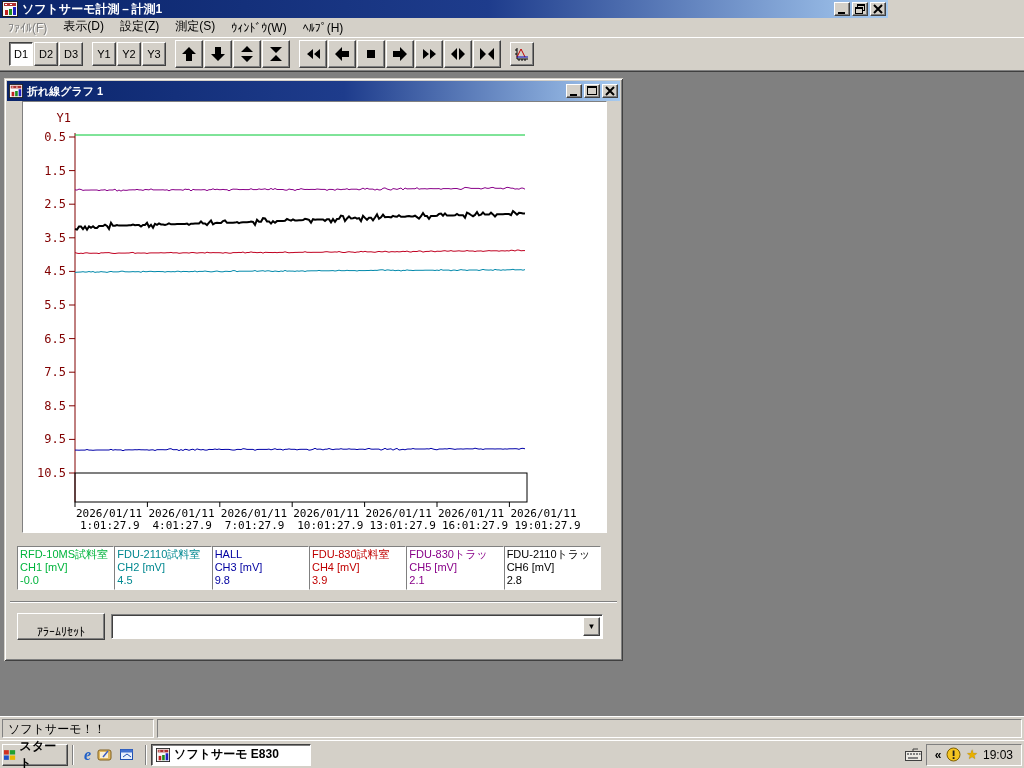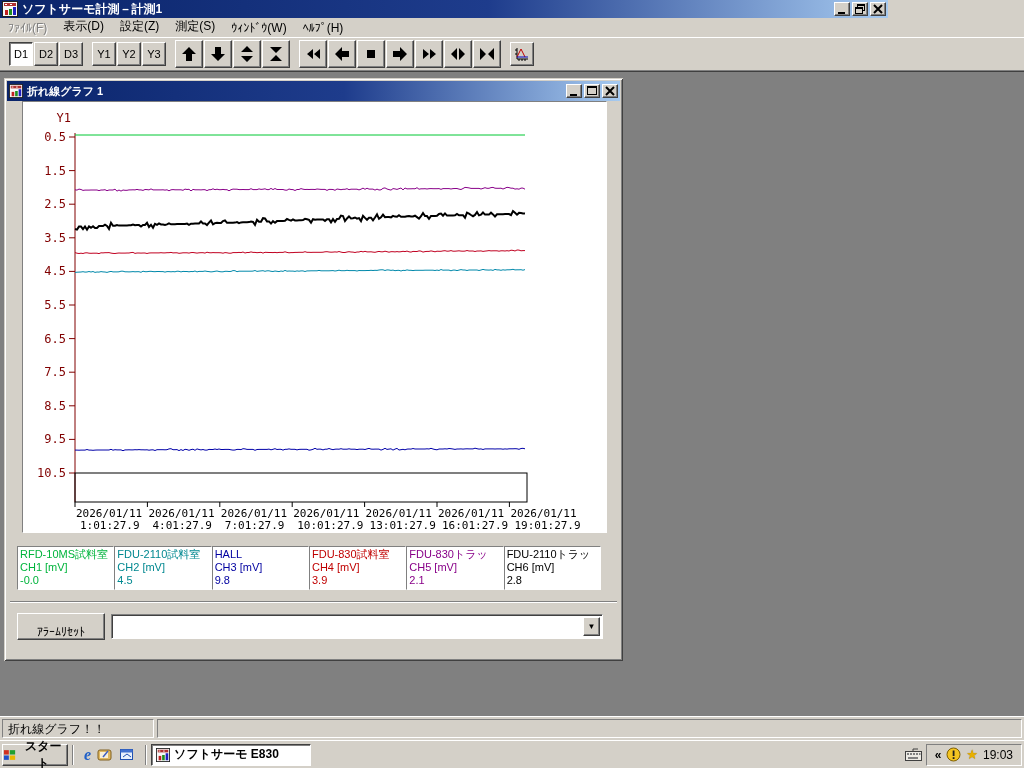--- a/index.html
+++ b/index.html
@@ -32,21 +32,21 @@
   .legend{left:13px;top:468px;width:584px;height:44px;display:flex;}
   .lcell{flex:1;background:#fff;border:1px solid;border-color:#808080 #fff #fff #808080;font-size:11px;line-height:13px;padding:1px 2px;overflow:hidden;white-space:nowrap;}
   .divider{left:6px;top:523px;width:607px;height:2px;border-top:1px solid #808080;border-bottom:1px solid #fff;}
   .alarm-btn{left:13px;top:535px;width:88px;height:27px;display:flex;align-items:flex-end;justify-content:center;font-size:12px;}
   .combo{left:107px;top:536px;width:492px;height:25px;background:#fff;display:flex;align-items:center;justify-content:flex-end;padding:2px;}
   .combo-btn{width:17px;height:19px;display:flex;align-items:center;justify-content:center;font-size:8px;}
   
   .statusbar{left:0;top:716px;width:1024px;height:24px;background:#D4D0C8;border-top:1px solid #fff;display:flex;gap:3px;padding:2px;}
   .spanel{font-size:12px;padding:1px 5px;white-space:nowrap;}
   .taskbar{left:0;top:740px;width:1024px;height:28px;background:#D4D0C8;border-top:1px solid #fff;display:flex;align-items:center;padding:0 2px;}
-  .start{width:66px;height:22px;display:flex;align-items:center;justify-content:center;gap:3px;font-weight:bold;font-size:12px;text-align:center;}
+  .start{width:66px;height:22px;display:flex;align-items:center;justify-content:center;gap:3px;font-weight:bold;font-size:12px;}
   .vsep{width:2px;height:20px;border-left:1px solid #808080;border-right:1px solid #fff;margin:0 4px;}
   .ql{display:flex;align-items:center;gap:6px;margin:0 6px;}
   .task{width:160px;height:22px;display:flex;align-items:center;gap:4px;font-weight:bold;font-size:12px;background:#ffffff;border:1px solid;border-color:#404040 #fff #fff #404040;box-shadow:inset 1px 1px 0 #808080;padding:0 4px;}
   .tray{margin-left:auto;display:flex;align-items:center;gap:4px;}
   .tray-panel{height:22px;display:flex;align-items:center;gap:5px;padding:0 8px;font-size:12px;}
 </style>
 </head>
 <body>
 
 <div class="abs titlebar">
@@ -306,21 +306,21 @@
     <div class="abs combo sunken" title="">
       <div class="combo-btn raised">
           <span>▼</span>
         </div>
     </div>
   </div>
 </div>
 
 <div class="abs statusbar">
   <div class="spanel sunken-lite" style="width:152px;">
-    <span>折れ線グラフ！！</span>
+    <span>ソフトサーモ！！</span>
   </div>
   <div class="spanel sunken-lite" style="flex:1;"></div>
 </div>
 
 <div class="abs taskbar">
   <div class="start raised">
     <svg width="14" height="14" viewBox="0 0 14 14">
         <rect x="1" y="2" width="5" height="4.5" fill="#D03020"></rect>
         <rect x="7" y="2" width="5.5" height="4.5" fill="#20A030"></rect>
         <rect x="1" y="7.5" width="5" height="4.5" fill="#2050C8"></rect>

